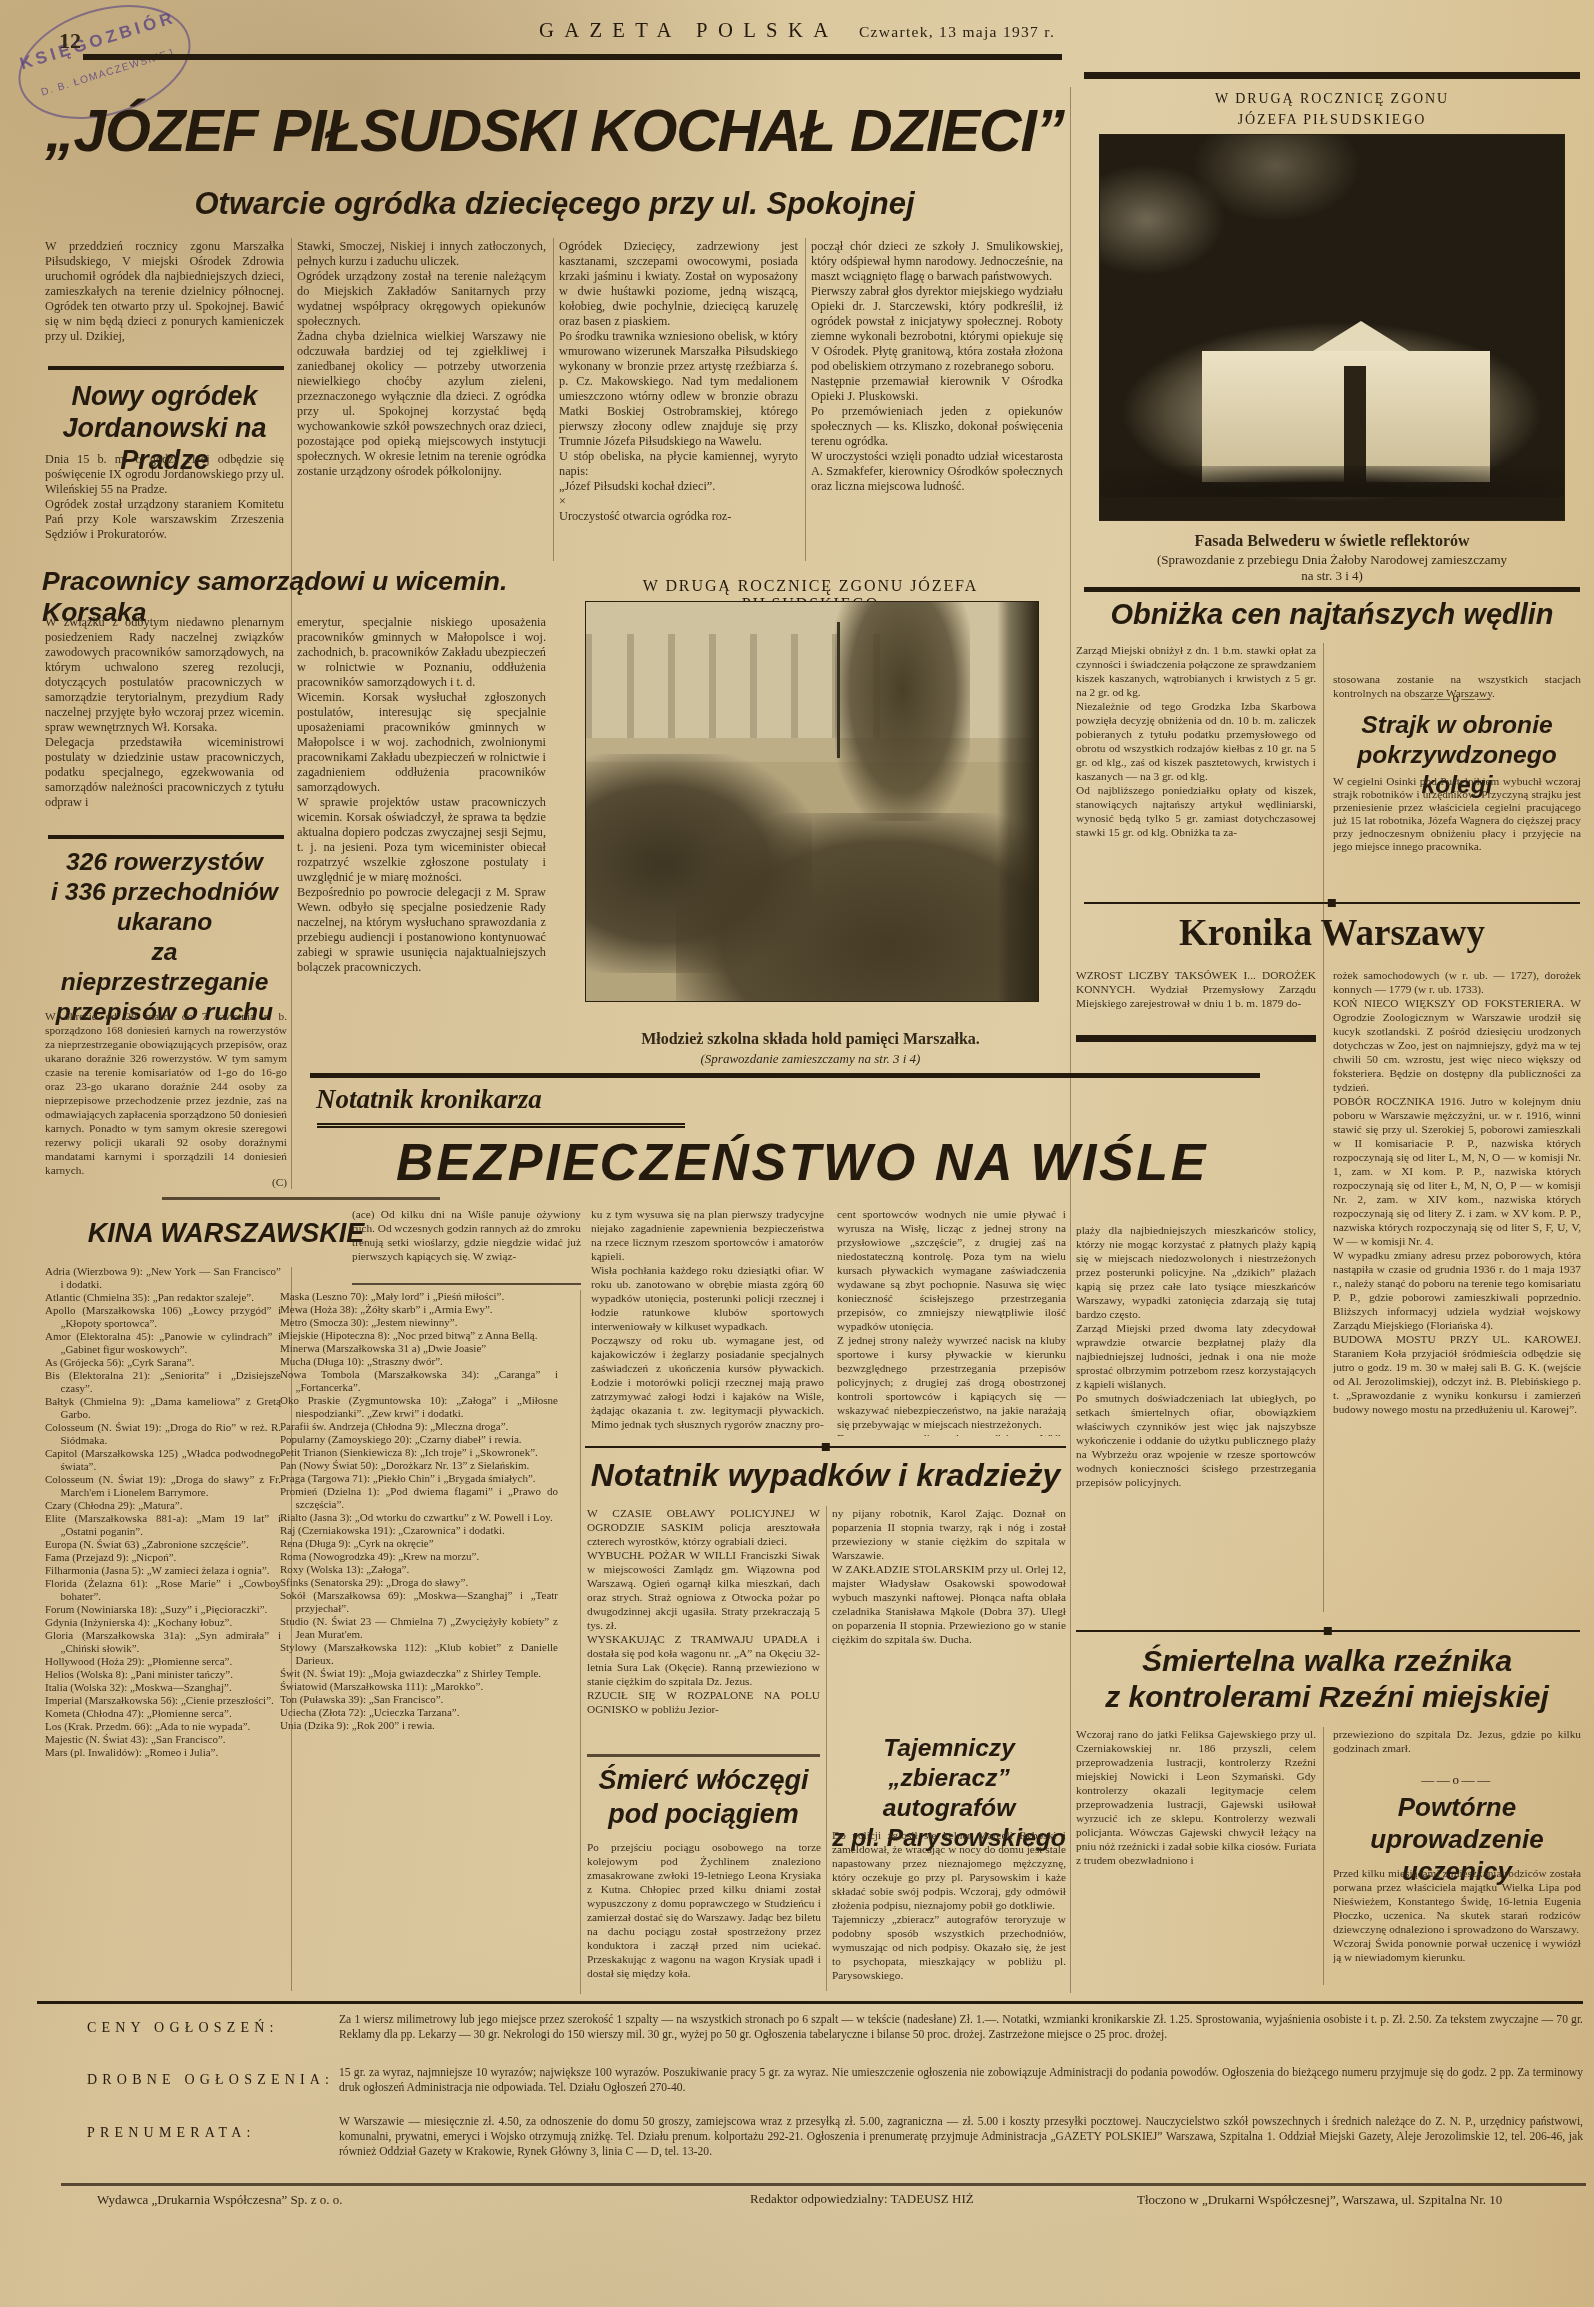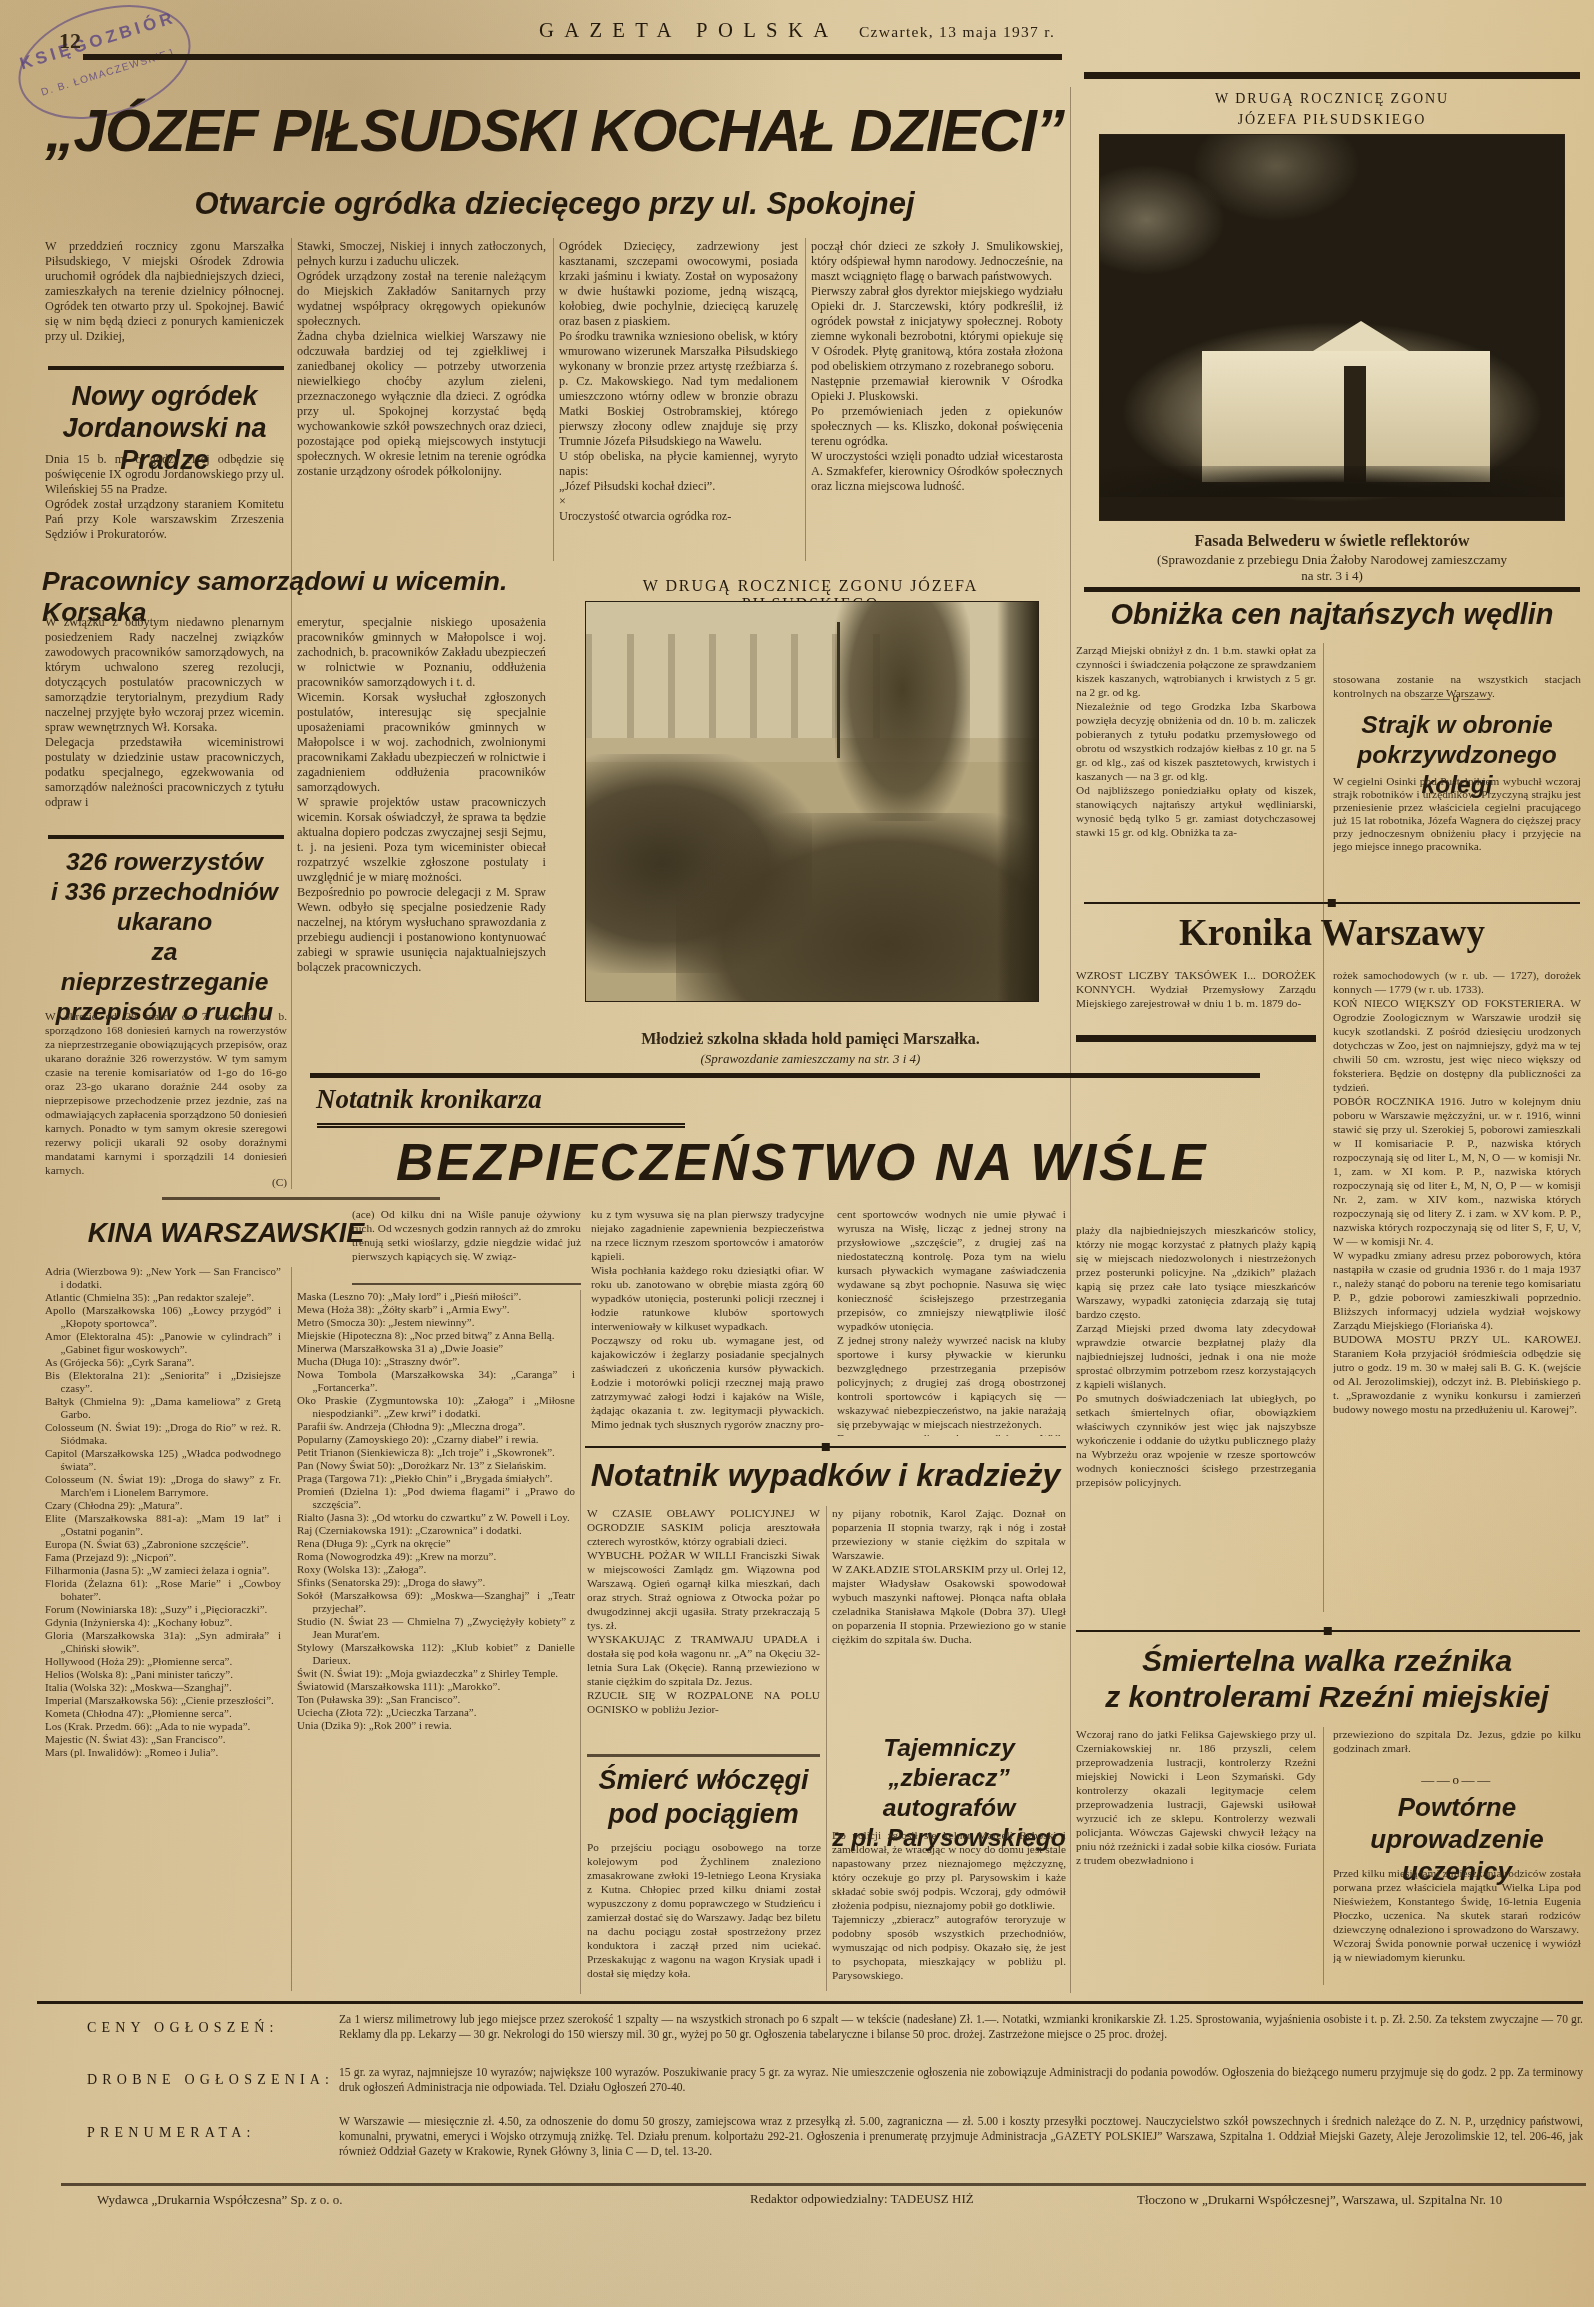--- a/index.html
+++ b/index.html
@@ -192,21 +192,21 @@
       <div class="kino-item">Gloria (Marszałkowska 31a): „Syn admirała” i „Chiński słowik”.</div>
       <div class="kino-item">Hollywood (Hoża 29): „Płomienne serca”.</div>
       <div class="kino-item">Helios (Wolska 8): „Pani minister tańczy”.</div>
       <div class="kino-item">Italia (Wolska 32): „Moskwa—Szanghaj”.</div>
       <div class="kino-item">Imperial (Marszałkowska 56): „Cienie przeszłości”.</div>
       <div class="kino-item">Kometa (Chłodna 47): „Płomienne serca”.</div>
       <div class="kino-item">Los (Krak. Przedm. 66): „Ada to nie wypada”.</div>
       <div class="kino-item">Majestic (N. Świat 43): „San Francisco”.</div>
       <div class="kino-item">Mars (pl. Inwalidów): „Romeo i Julia”.</div>
     </div>
-  <div class="blk t-small" style="left:297px;top:1290px;width:278px;height:701px;font-size:11px;line-height:13px;">
+  <div class="blk t-small" style="left:280px;top:1290px;width:278px;height:701px;font-size:11px;line-height:13px;">
       <div class="kino-item">Maska (Leszno 70): „Mały lord” i „Pieśń miłości”.</div>
       <div class="kino-item">Mewa (Hoża 38): „Żółty skarb” i „Armia Ewy”.</div>
       <div class="kino-item">Metro (Smocza 30): „Jestem niewinny”.</div>
       <div class="kino-item">Miejskie (Hipoteczna 8): „Noc przed bitwą” z Anna Bellą.</div>
       <div class="kino-item">Minerwa (Marszałkowska 31 a) „Dwie Joasie”</div>
       <div class="kino-item">Mucha (Długa 10): „Straszny dwór”.</div>
       <div class="kino-item">Nowa Tombola (Marszałkowska 34): „Caranga” i „Fortancerka”.</div>
       <div class="kino-item">Oko Praskie (Zygmuntowska 10): „Załoga” i „Miłosne niespodzianki”. „Zew krwi” i dodatki.</div>
       <div class="kino-item">Parafii św. Andrzeja (Chłodna 9): „Mleczna droga”.</div>
       <div class="kino-item">Popularny (Zamoyskiego 20): „Czarny diabeł” i rewia.</div>

